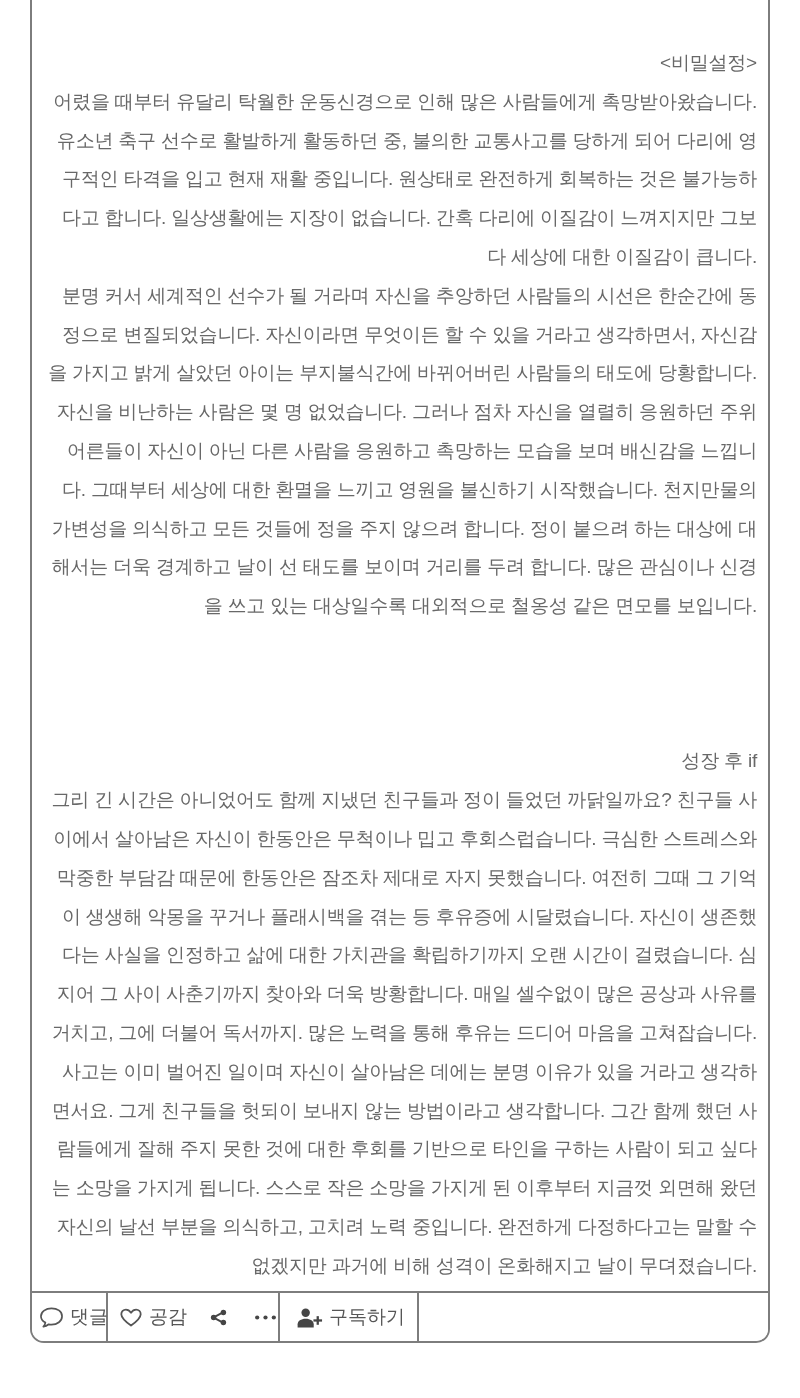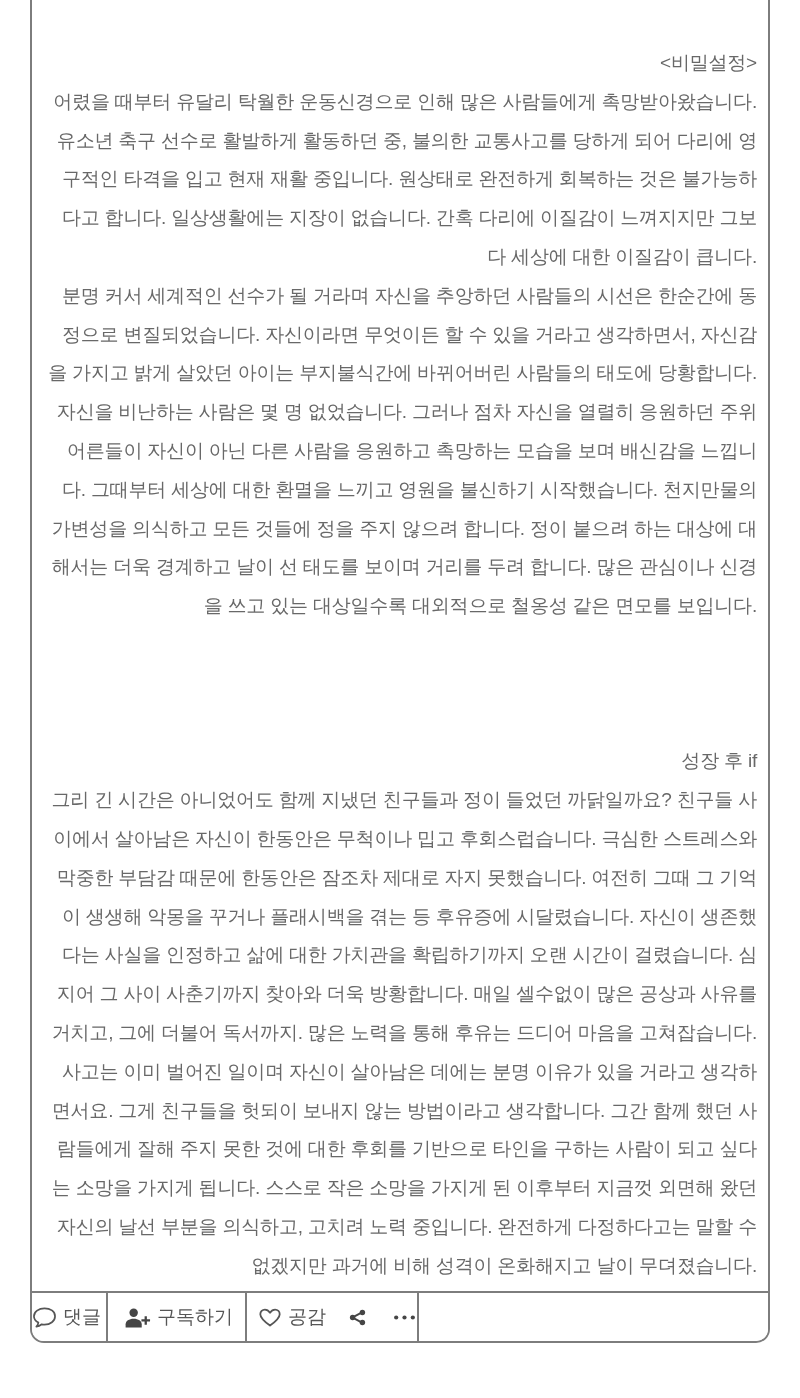--- a/index.html
+++ b/index.html
@@ -51,21 +51,21 @@
     font-size: 19px;
     color: #565656;
   }
   .cell {
     box-sizing: border-box;
     display: flex;
     align-items: center;
     border-right: 2px solid #7d7d7d;
     background: #ffffff;
   }
-  .cell-comment   { width: 76px;  }
+  .cell-comment   { width: 76px;  padding-left: 7px; }
   .cell-likegroup { width: 172px; padding-left: 11px; }
   .cell-subscribe { width: 139px; padding-left: 16px; }
   .cell-spacer    { flex: 1 1 auto; border-right: none; }
   .btn {
     display: inline-flex;
     align-items: center;
     cursor: pointer;
     color: #565656;
   }
   .btn .lbl { margin-left: 6px; white-space: nowrap; }
@@ -93,34 +93,20 @@
 
       <div class="cell cell-comment btn">
         <span class="icon">
           <svg width="25" height="23" viewBox="0 0 26 24">
             <path d="M13 2.4 C6.9 2.4 2 6.1 2 10.6 c0 2.8 1.8 5.2 4.6 6.7 -0.2 1.4 -0.9 3.1 -2.1 4.3 2.2 -0.4 4.3 -1.5 5.6 -2.5 0.9 0.2 1.9 0.3 2.9 0.3 6.1 0 11 -3.7 11 -8.8 S19.1 2.4 13 2.4 Z" fill="none" stroke="#565656" stroke-width="1.8" stroke-linejoin="round"></path>
           </svg>
         </span>
         <span class="lbl">댓글</span>
       </div>
 
-      <div class="cell cell-subscribe btn">
-        <span class="icon">
-          <svg width="27" height="23" viewBox="0 0 28 24">
-            <g fill="#454545">
-              <circle cx="10" cy="7" r="4.4"></circle>
-              <path d="M10 13.2 c-4.9 0 -8.4 2.4 -8.4 5.8 V22.4 h16.8 v-3.4 c0 -3.4 -3.5 -5.8 -8.4 -5.8 Z"></path>
-              <path d="M21.4 10.6 h2.4 v9 h-2.4 Z"></path>
-              <path d="M18.1 13.9 h9 v2.4 h-9 Z"></path>
-            </g>
-          </svg>
-        </span>
-        <span class="lbl">구독하기</span>
-      </div>
-
       <div class="cell cell-likegroup">
         <span class="btn">
           <span class="icon">
             <svg width="24" height="22" viewBox="0 0 24 22">
               <path d="M12 19.6 C5.3 14.7 2.3 11.4 2.3 8.2 2.3 5.6 4.3 3.6 6.9 3.6 8.8 3.6 10.6 4.7 12 6.7 13.4 4.7 15.2 3.6 17.1 3.6 c2.6 0 4.6 2 4.6 4.6 0 3.2 -3 6.5 -9.7 11.4 Z" fill="none" stroke="#565656" stroke-width="1.8" stroke-linejoin="round"></path>
             </svg>
           </span>
           <span class="lbl">공감</span>
         </span>
 
@@ -144,17 +130,31 @@
               <g fill="#454545">
                 <circle cx="3.6" cy="3.5" r="2.4"></circle>
                 <circle cx="13" cy="3.5" r="2.4"></circle>
                 <circle cx="22.4" cy="3.5" r="2.4"></circle>
               </g>
             </svg>
           </span>
         </span>
       </div>
 
+      <div class="cell cell-subscribe btn">
+        <span class="icon">
+          <svg width="27" height="23" viewBox="0 0 28 24">
+            <g fill="#454545">
+              <circle cx="10" cy="7" r="4.4"></circle>
+              <path d="M10 13.2 c-4.9 0 -8.4 2.4 -8.4 5.8 V22.4 h16.8 v-3.4 c0 -3.4 -3.5 -5.8 -8.4 -5.8 Z"></path>
+              <path d="M21.4 10.6 h2.4 v9 h-2.4 Z"></path>
+              <path d="M18.1 13.9 h9 v2.4 h-9 Z"></path>
+            </g>
+          </svg>
+        </span>
+        <span class="lbl">구독하기</span>
+      </div>
+
       <div class="cell cell-spacer"></div>
     </div>
 
   </div>
 </div>
 
 </body></html>

